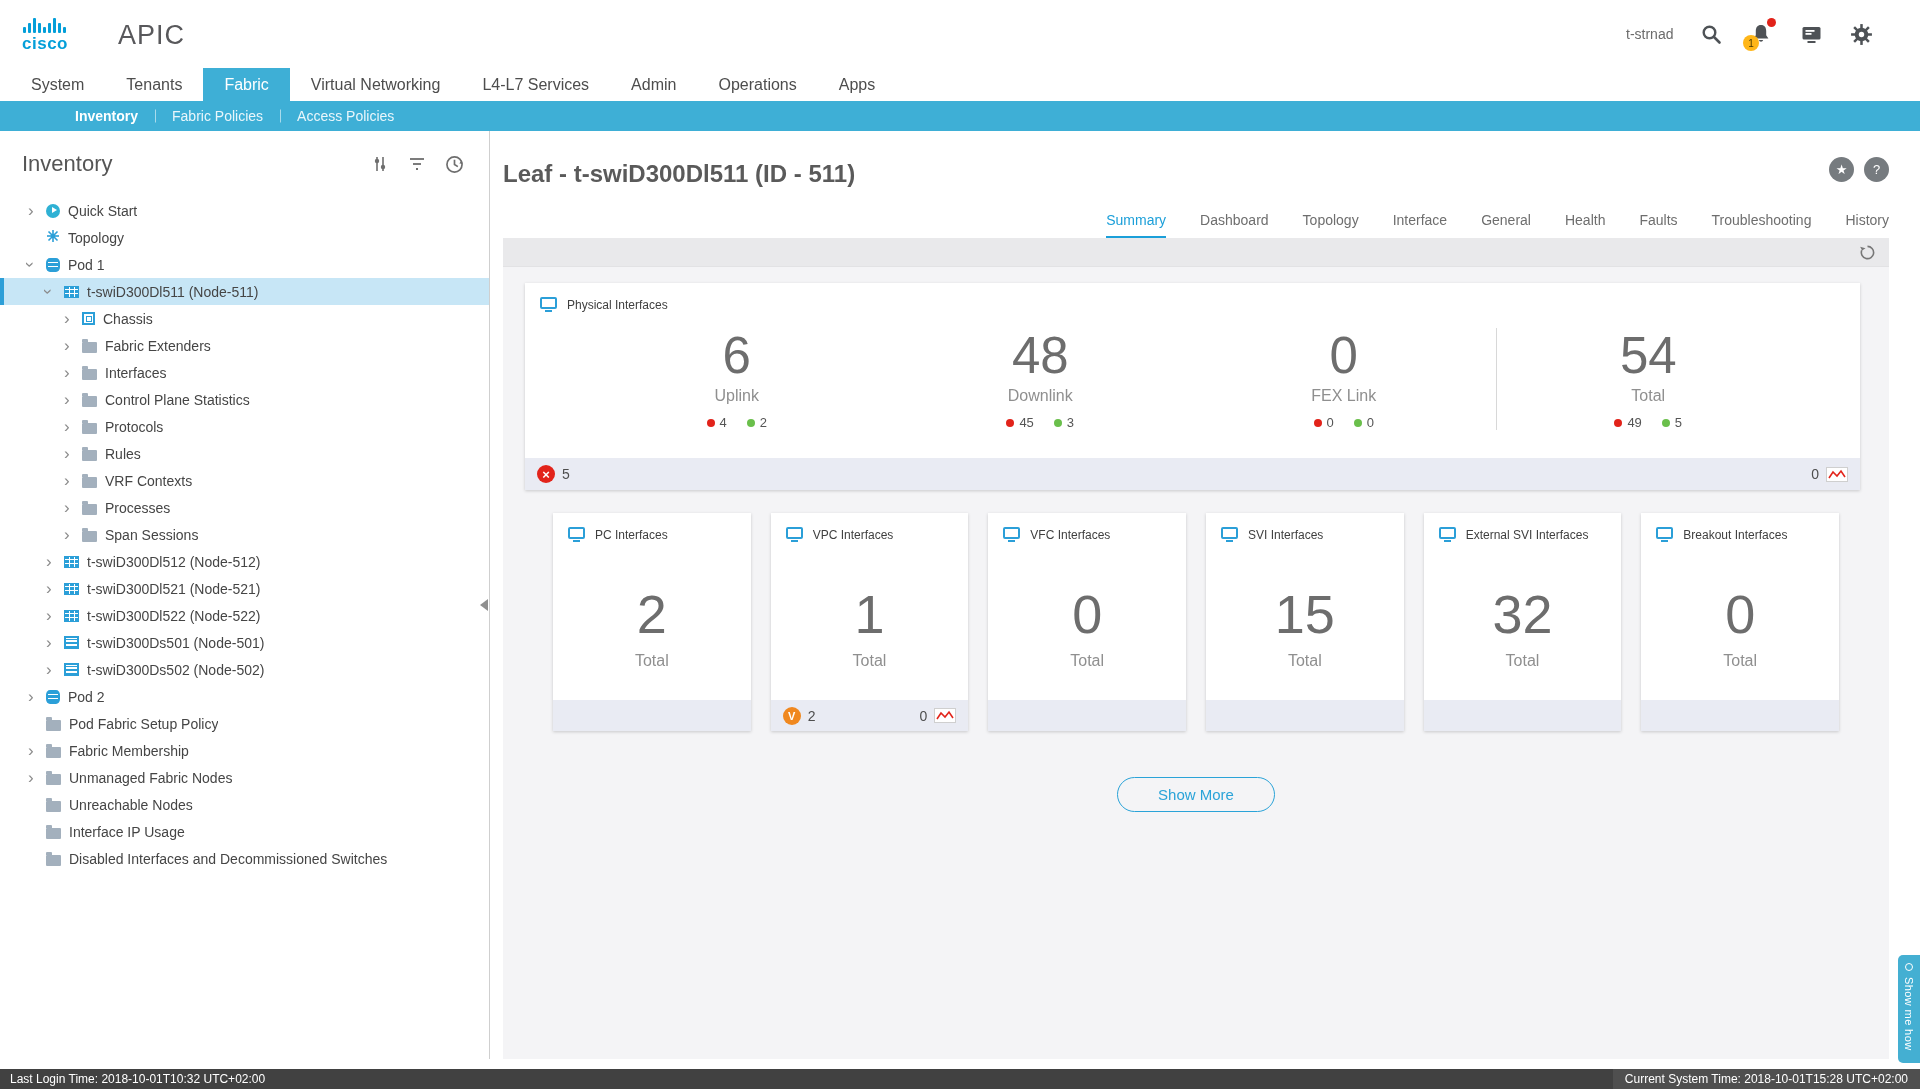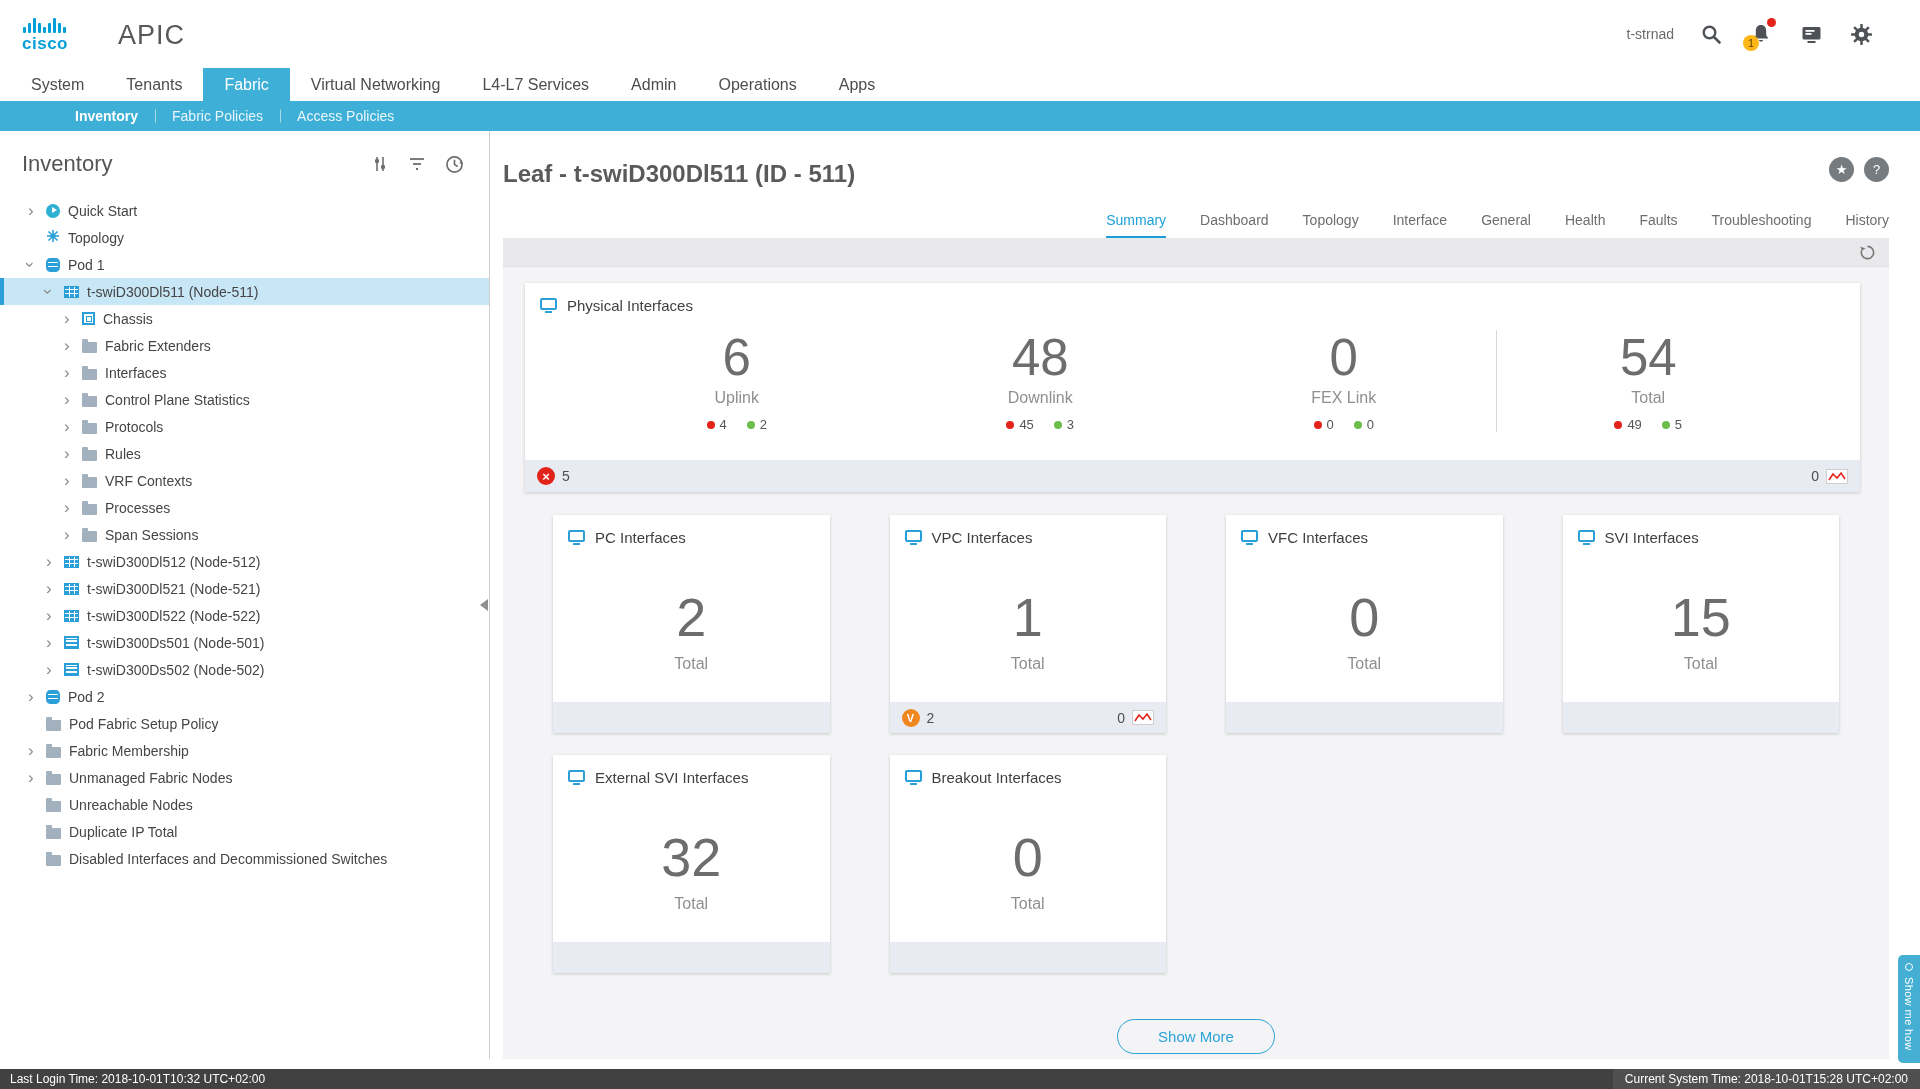--- a/index.html
+++ b/index.html
@@ -1,20 +1,20 @@
 <!DOCTYPE html>
 <html><head>
 <meta charset="utf-8">
 <style>
   * { margin:0; padding:0; box-sizing:border-box; }
   html,body { width:1920px; height:1089px; }
   body { font-family:"Liberation Sans", sans-serif; background:#fff; overflow:hidden; position:relative; }
 
   
-  .topbar { height:68px; display:flex; align-items:center; padding:0 46px 0 22px; background:#fff;text-align:right; }
+  .topbar { height:68px; display:flex; align-items:center; padding:0 46px 0 22px; background:#fff; }
   .brand { display:flex; align-items:flex-end; gap:18px; }
   .cisco-logo { display:flex; flex-direction:column; align-items:center; }
   .cisco-bars { display:flex; align-items:flex-end; gap:2px; height:16px; margin-bottom:2px; }
   .cisco-bars i { width:3px; background:#049fd9; display:block; border-radius:1px; }
   .cisco-text { color:#049fd9; font-size:17px; font-weight:bold; letter-spacing:.5px; line-height:1; }
   .app-name { font-size:27px; color:#58585b; letter-spacing:1px; padding-bottom:1px;margin-left:32px; }
   .topbar-right { margin-left:auto; display:flex; align-items:center; gap:24px; }
   .username { width:48px; font-size:14px; color:#6b6b6b; line-height:1.35; word-break:break-all; }
   .icon-btn { position:relative; width:26px; height:26px; display:flex; align-items:center; justify-content:center; cursor:pointer; }
   .badge { position:absolute; left:-5px; bottom:-4px; width:16px; height:16px; background:#ffb618; border-radius:50%; font-size:10px; color:#4a3a00; display:flex; align-items:center; justify-content:center; }
@@ -78,21 +78,21 @@
   .circle-btn { width:25px; height:25px; border-radius:50%; background:#767b7f; color:#fff; display:flex; align-items:center; justify-content:center; font-size:13px; cursor:pointer; }
   .tabs { display:flex; justify-content:flex-end; gap:34px; margin-top:22px; font-size:14px; color:#6e6e6e; }
   .tab { padding-bottom:8px; cursor:pointer; border-bottom:2px solid transparent; }
   .tab.active { color:#1b9fd9; border-bottom-color:#1b9fd9; }
 
   .panel { background:#f4f4f6; flex:1; min-height:0; display:flex; flex-direction:column; }
   .panel-toolbar { height:29px; flex:none; background:#e9e9eb; border-bottom:1px solid #e2e2e4; display:flex; align-items:center; justify-content:flex-end; padding:0 12px; }
   .cards-scroll { flex:1; min-height:0; overflow:hidden; }
 
   .card { background:#fff; box-shadow:0 1px 3px rgba(0,0,0,.18); }
-  .card-head { display:flex; align-items:center; gap:10px; padding:14px 15px; font-size:15px; color:#3f3f3f; }
+  .card-head { display:flex; align-items:center; gap:10px; padding:14px 15px; font-size:12px; color:#3f3f3f; }
   .ic-mon { width:17px; height:12px; border:2px solid #2b9fd8; border-radius:2px; position:relative; flex:none; margin-bottom:3px; }
   .ic-mon::after { content:""; position:absolute; left:3px; right:3px; bottom:-5px; height:2px; background:#2b9fd8; }
 
   .phys { margin:16px 29px 0 22px; }
   .stats { display:flex; padding:2px 60px 28px; }
   .stat { flex:1; text-align:center; }
   .stat.divided { border-left:1px solid #d8d8d8; }
   .stat-value { font-size:51px; color:#6d6d6d; line-height:1.08; }
   .stat-label { font-size:16px; color:#8f8f8f; margin-top:4px; }
   .stat-dots { margin-top:10px; display:flex; justify-content:center; gap:20px; font-size:13px; color:#555; align-items:center; }
@@ -101,21 +101,21 @@
   .dot.red { background:#e2231a; } .dot.green { background:#6abf4b; }
 
   .strip { height:32px; flex:none; background:#e9ebf3; display:flex; align-items:center; padding:0 12px; font-size:14px; color:#4e4e4e; gap:7px; }
   .strip .grow { flex:1; }
   .xbadge { width:18px; height:18px; border-radius:50%; background:#e2231a; color:#fff; font-size:13px; font-weight:bold; display:flex; align-items:center; justify-content:center; cursor:pointer; }
   .xbadge::before { content:"×"; }
   .vbadge { width:18px; height:18px; border-radius:50%; background:#f0881f; color:#fff; font-size:11px; font-weight:bold; display:flex; align-items:center; justify-content:center; cursor:pointer; }
   .vbadge::before { content:"V"; }
   .spark { width:22px; height:15px; background:#fff; border:1px solid #cfcfcf; display:flex; align-items:center; justify-content:center; cursor:pointer; }
 
-  .cards-grid { display:grid; grid-template-columns:repeat(4,1fr); column-gap:60px; row-gap:22px; margin:23px 50px 0; }
+  .cards-grid { display:grid; grid-template-columns:repeat(6,1fr); column-gap:60px; row-gap:22px; margin:23px 50px 0;gap:20px; }
   .mini { height:218px; display:flex; flex-direction:column; }
   .mini-body { flex:1; display:flex; flex-direction:column; align-items:center; justify-content:center; }
   .mini-value { font-size:54px; color:#6d6d6d; line-height:1; }
   .mini-label { font-size:16px; color:#8f8f8f; margin-top:11px; }
   .mini .strip { height:31px; }
 
   .show-more { margin:46px auto 0; display:block; width:158px; border:1px solid #2aa3d8; color:#2aa3d8; background:transparent; border-radius:18px; padding:8px 0; font-size:15px; text-align:center; font-family:inherit; cursor:pointer; }
 
   
   .smh { position:absolute; right:0; top:955px; width:22px; height:108px; background:#44afd2; border-radius:5px 0 0 5px; color:#fff; display:flex; flex-direction:column; align-items:center; padding-top:8px; gap:6px; cursor:pointer; }
@@ -356,21 +356,21 @@
           <span class="tl">Unmanaged Fabric Nodes</span>
         </div>
       <div class="trow l0">
           <span class="tw"></span>
           <span class="ic ic-folder"></span>
           <span class="tl">Unreachable Nodes</span>
         </div>
       <div class="trow l0">
           <span class="tw"></span>
           <span class="ic ic-folder"></span>
-          <span class="tl">Duplicate IP Total</span>
+          <span class="tl">Interface IP Usage</span>
         </div>
       <div class="trow l0">
           <span class="tw"></span>
           <span class="ic ic-folder"></span>
           <span class="tl">Disabled Interfaces and Decommissioned Switches</span>
         </div>
     </div>
 
     <span class="sb-collapse"></span>
   </aside>

